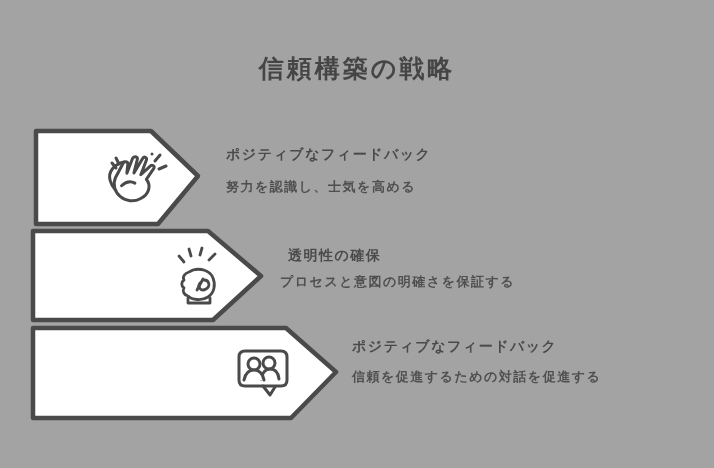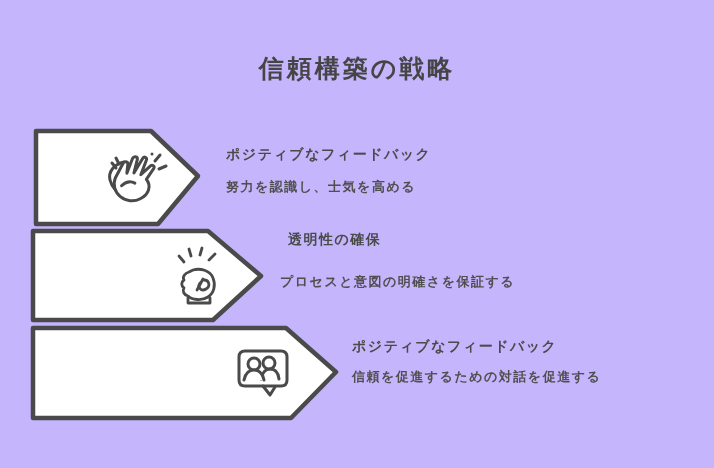--- a/index.html
+++ b/index.html
@@ -1,35 +1,35 @@
 <!DOCTYPE html>
 <html><head>
 <meta charset="utf-8">
 <style>
   html,body{margin:0;padding:0;background:#000;}
   .stage{
-    position:relative;width:714px;height:468px;background:#c4b5fd;
+    position:relative;width:714px;height:468px;background:#a3a3a3;
     overflow:hidden;font-family:"Liberation Sans",sans-serif;
   }
   .title{
     position:absolute;top:53px;left:0;width:714px;text-align:center;
     font-size:25px;line-height:30px;font-weight:bold;color:#454545;
     letter-spacing:3px;white-space:nowrap;
   }
   .arrow-svg,.icon-svg{position:absolute;display:block;}
   .heading{
     position:absolute;font-size:14px;line-height:22px;font-weight:bold;
     color:#4a4a4a;letter-spacing:1.5px;white-space:nowrap;
   }
   .subtitle{
     position:absolute;font-size:13px;line-height:16px;font-weight:bold;
     color:#4f4f4f;letter-spacing:1.5px;white-space:nowrap;
   }
   .h1{left:226px;top:143px}.s1{left:226px;top:179px}
-  .h2{left:288px;top:228px}.s2{left:280px;top:274px}
+  .h2{left:288px;top:244px}.s2{left:280px;top:274px}
   .h3{left:352px;top:335px}.s3{left:352px;top:369px}
 </style>
 </head>
 <body>
 
 <div class="stage">
 
   <div class="title">信頼構築の戦略</div>
 
   <div>

